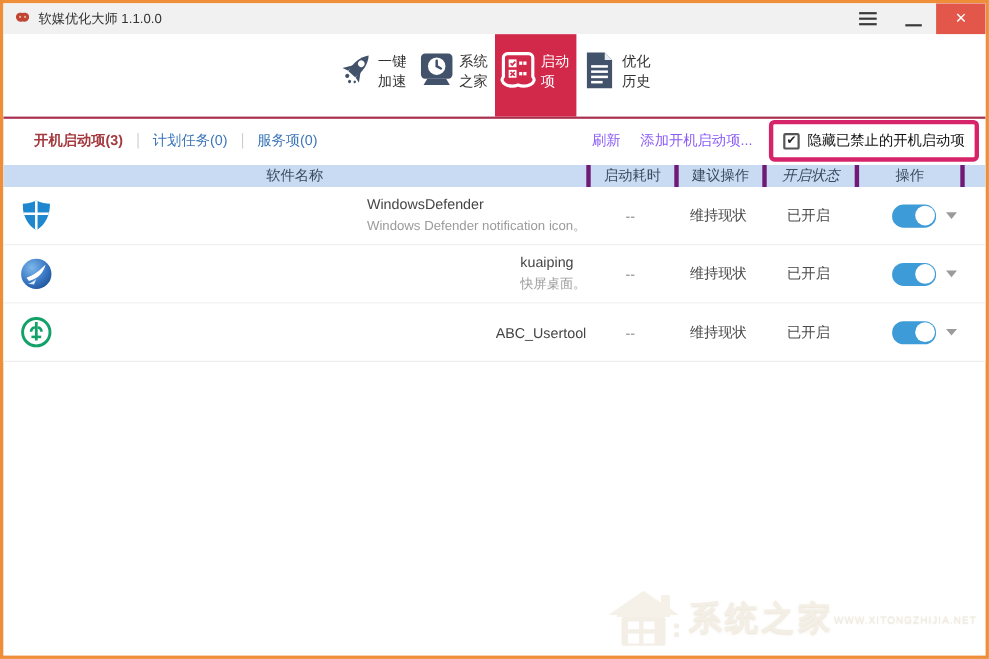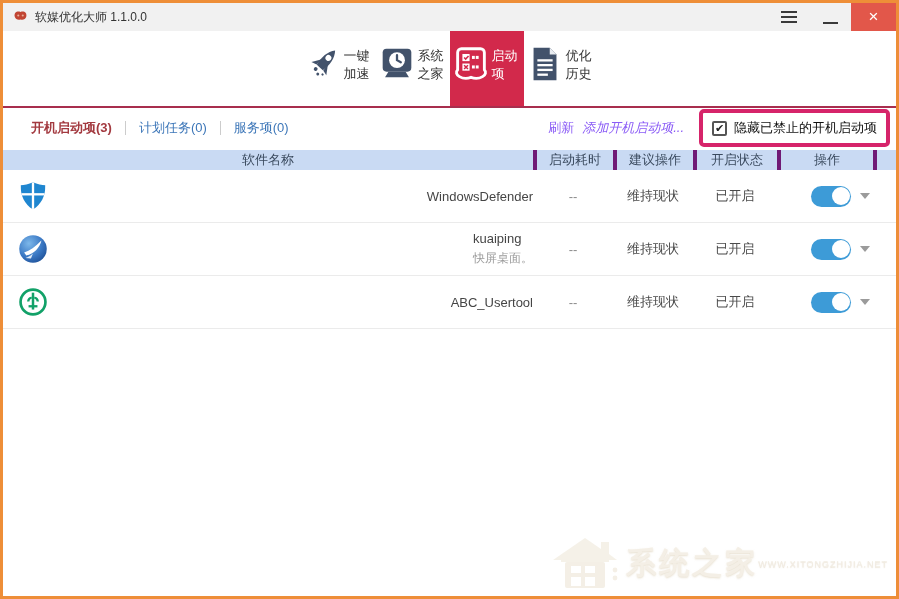--- a/index.html
+++ b/index.html
@@ -25,38 +25,38 @@
   .nav-item.active{background:#d2294b;color:#fff;}
   .redline{height:2px;background:#a82e4e;}
 
   
   .toolbar{height:40px;display:flex;align-items:center;padding:0 6px 0 28px;}
   .tab{font-size:13px;color:#3c76b8;cursor:pointer;white-space:nowrap;}
   .tab.active{color:#a33a40;font-weight:bold;}
   .tab-sep{width:1px;height:14px;background:#ccc;margin:0 13px;}
   .link{font-size:13px;color:#8b5cf6;cursor:pointer;white-space:nowrap;}
   .link-refresh{margin-left:auto;}
-  .link-add{margin-left:8px;font-style:italic;}
+  .link-add{margin-left:18px;}
   .hl-box{margin-left:15px;border:4px solid #d6246a;border-radius:5px;height:38px;box-sizing:border-box;
           display:flex;align-items:center;padding:0 9px;gap:7px;background:#fff;}
   .checkbox{width:15px;height:15px;box-sizing:border-box;border:2px solid #555;border-radius:2px;background:#fff;
             display:flex;align-items:center;justify-content:center;cursor:pointer;}
   .checkbox .checkmark{font-size:11px;color:#222;line-height:1;visibility:hidden;}
   .checkbox.checked .checkmark{visibility:visible;}
   .hl-label{font-size:13px;color:#111;white-space:nowrap;}
   .spacer2{height:2px;}
 
   
   .thead{height:20px;background:#c9daf3;display:flex;align-items:stretch;}
   .th{font-size:13px;color:#3a4a5e;display:flex;align-items:center;justify-content:center;box-sizing:border-box;}
   .th + .th{border-left:4px solid #701a75;}
   .col-name{width:530px;}
   .col-time{width:80px;}
   .col-sugg{width:80px;}
-  .col-status{width:84px;}
+  .col-status{width:84px;font-style:italic;}
   .col-ops{width:96px;}
   .col-end{width:23px;}
 
   .trow{height:52px;display:flex;align-items:center;border-bottom:1px solid #ebebeb;background:#fff;}
   .cell-name{width:530px;display:flex;align-items:center;box-sizing:border-box;justify-content:space-between;}
   .ricon{width:32px;height:32px;margin:0 14px;flex:none;display:flex;}
   .rtext{display:flex;flex-direction:column;justify-content:center;}
   .rname{font-size:13px;color:#454545;}
   .rdesc{font-size:12px;color:#9b9b9b;margin-top:4px;}
   .rdesc:empty{display:none;}
@@ -213,20 +213,21 @@
             </defs>
           <g clip-path="url(#shieldclip)">
             <rect width="36" height="36" fill="#1f86d0"></rect>
             <rect x="16.7" width="2.6" height="36" fill="#fff"></rect>
             <rect y="14.8" width="36" height="2.6" fill="#fff"></rect>
           </g>
         </svg>
       </span>
       <span class="rtext">
         <span class="rname">WindowsDefender</span>
+        <span class="rdesc">Windows Defender notification icon。</span>
       </span>
     </div>
     <div class="cell cell-time">--</div>
     <div class="cell cell-sugg">维持现状</div>
     <div class="cell cell-status">已开启</div>
     <div class="cell-ops">
       <div class="toggle on">
         <div class="knob"></div>
       </div>
       <span class="dd-arrow"></span>

